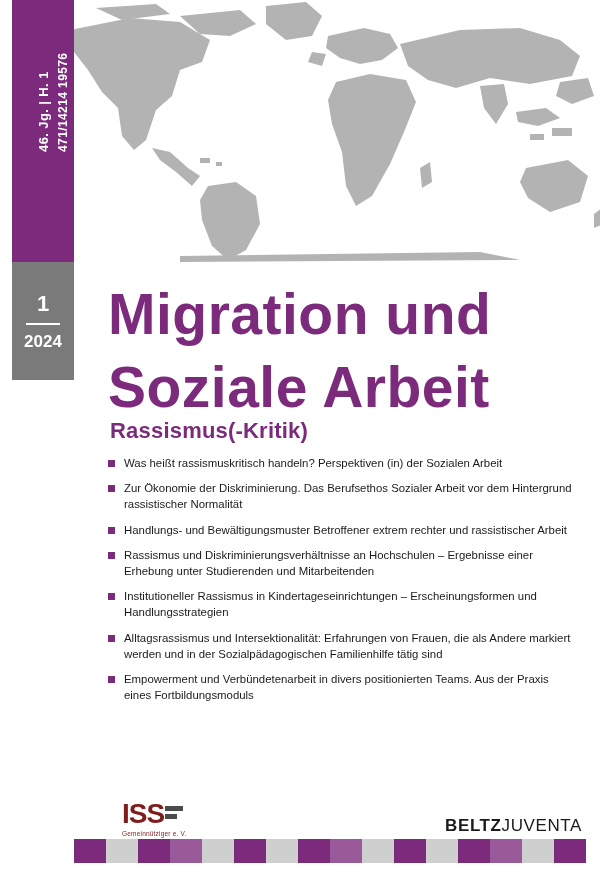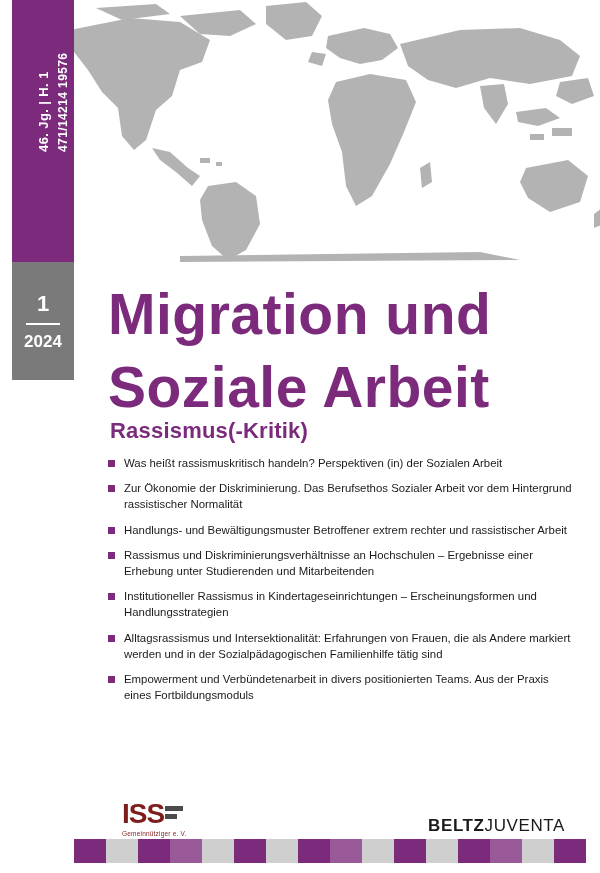--- a/index.html
+++ b/index.html
@@ -169,21 +169,21 @@
     margin-bottom: 3px;
   }
   .iss-bar.short { width: 12px; }
   .iss-sub {
     font-size: 6.5px;
     letter-spacing: 0.2px;
     margin-top: 2px;
   }
   .beltz-logo {
     position: absolute;
-    right: 35px; top: 816px;
+    right: 18px; top: 816px;
     font-size: 17px;
     font-weight: bold;
     letter-spacing: 0.6px;
     color: #1a1a1a;
   }
   .beltz-logo .juventa {
     font-weight: normal;
   }
 
   

